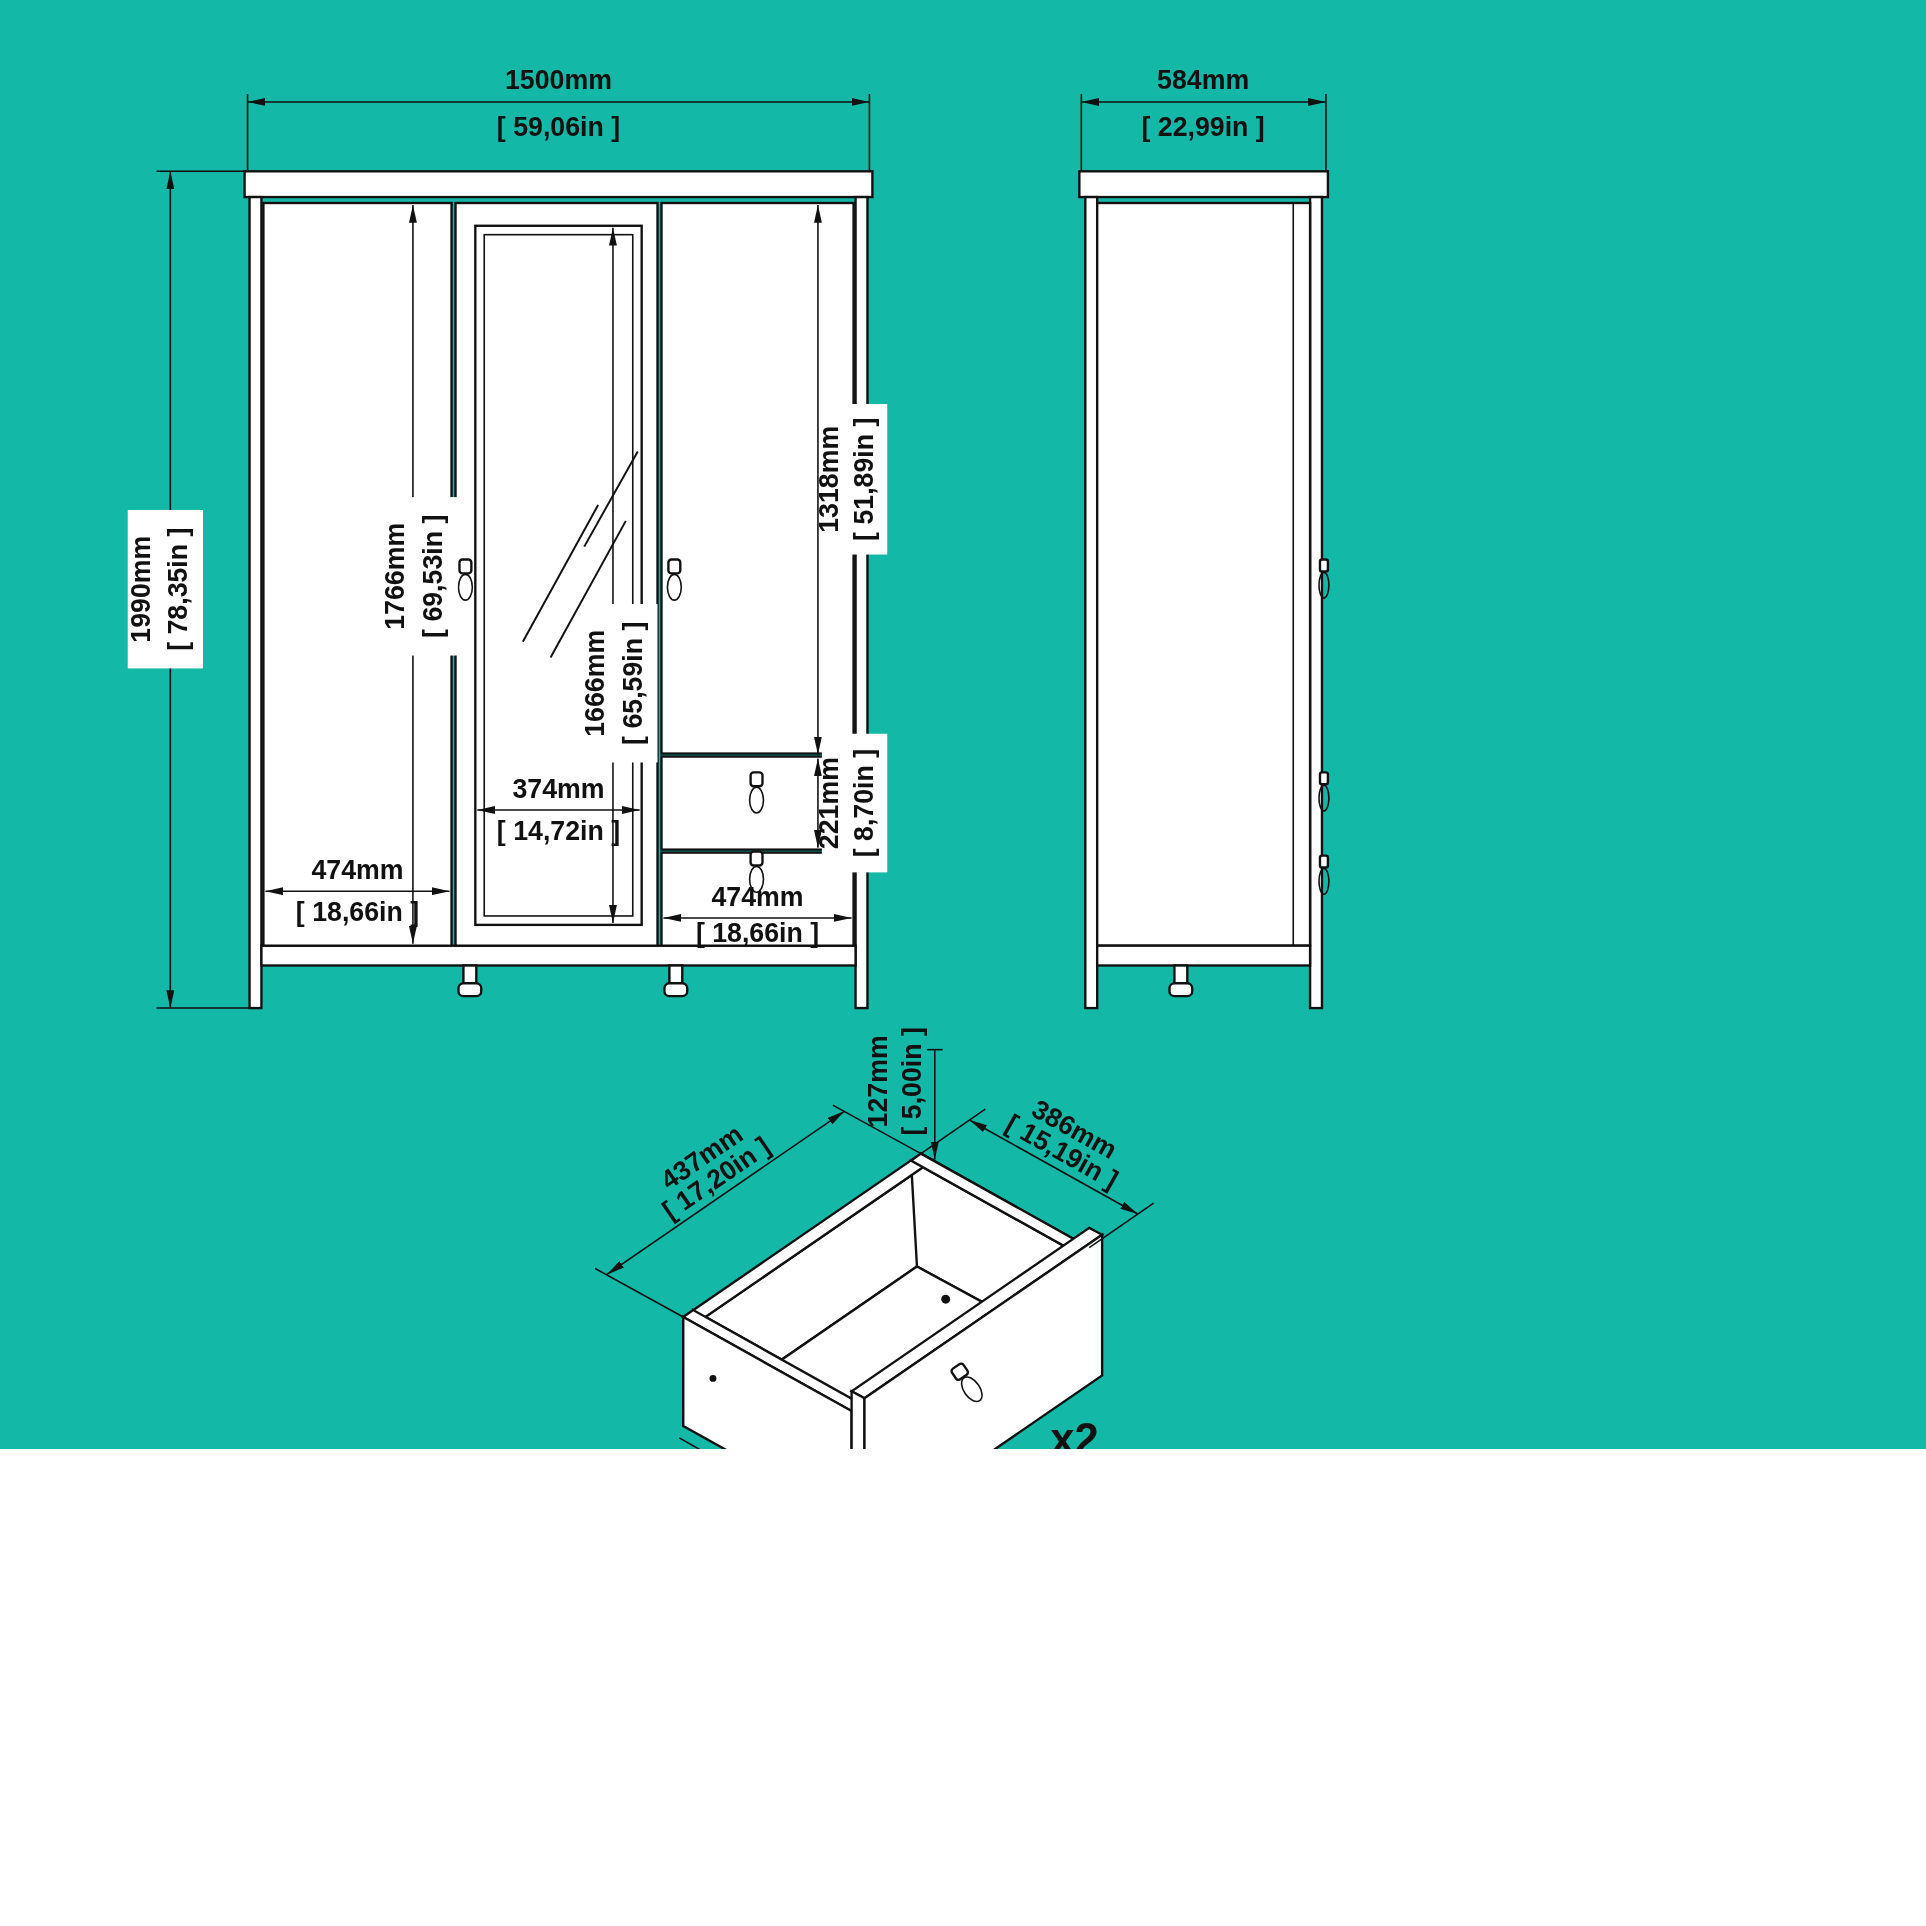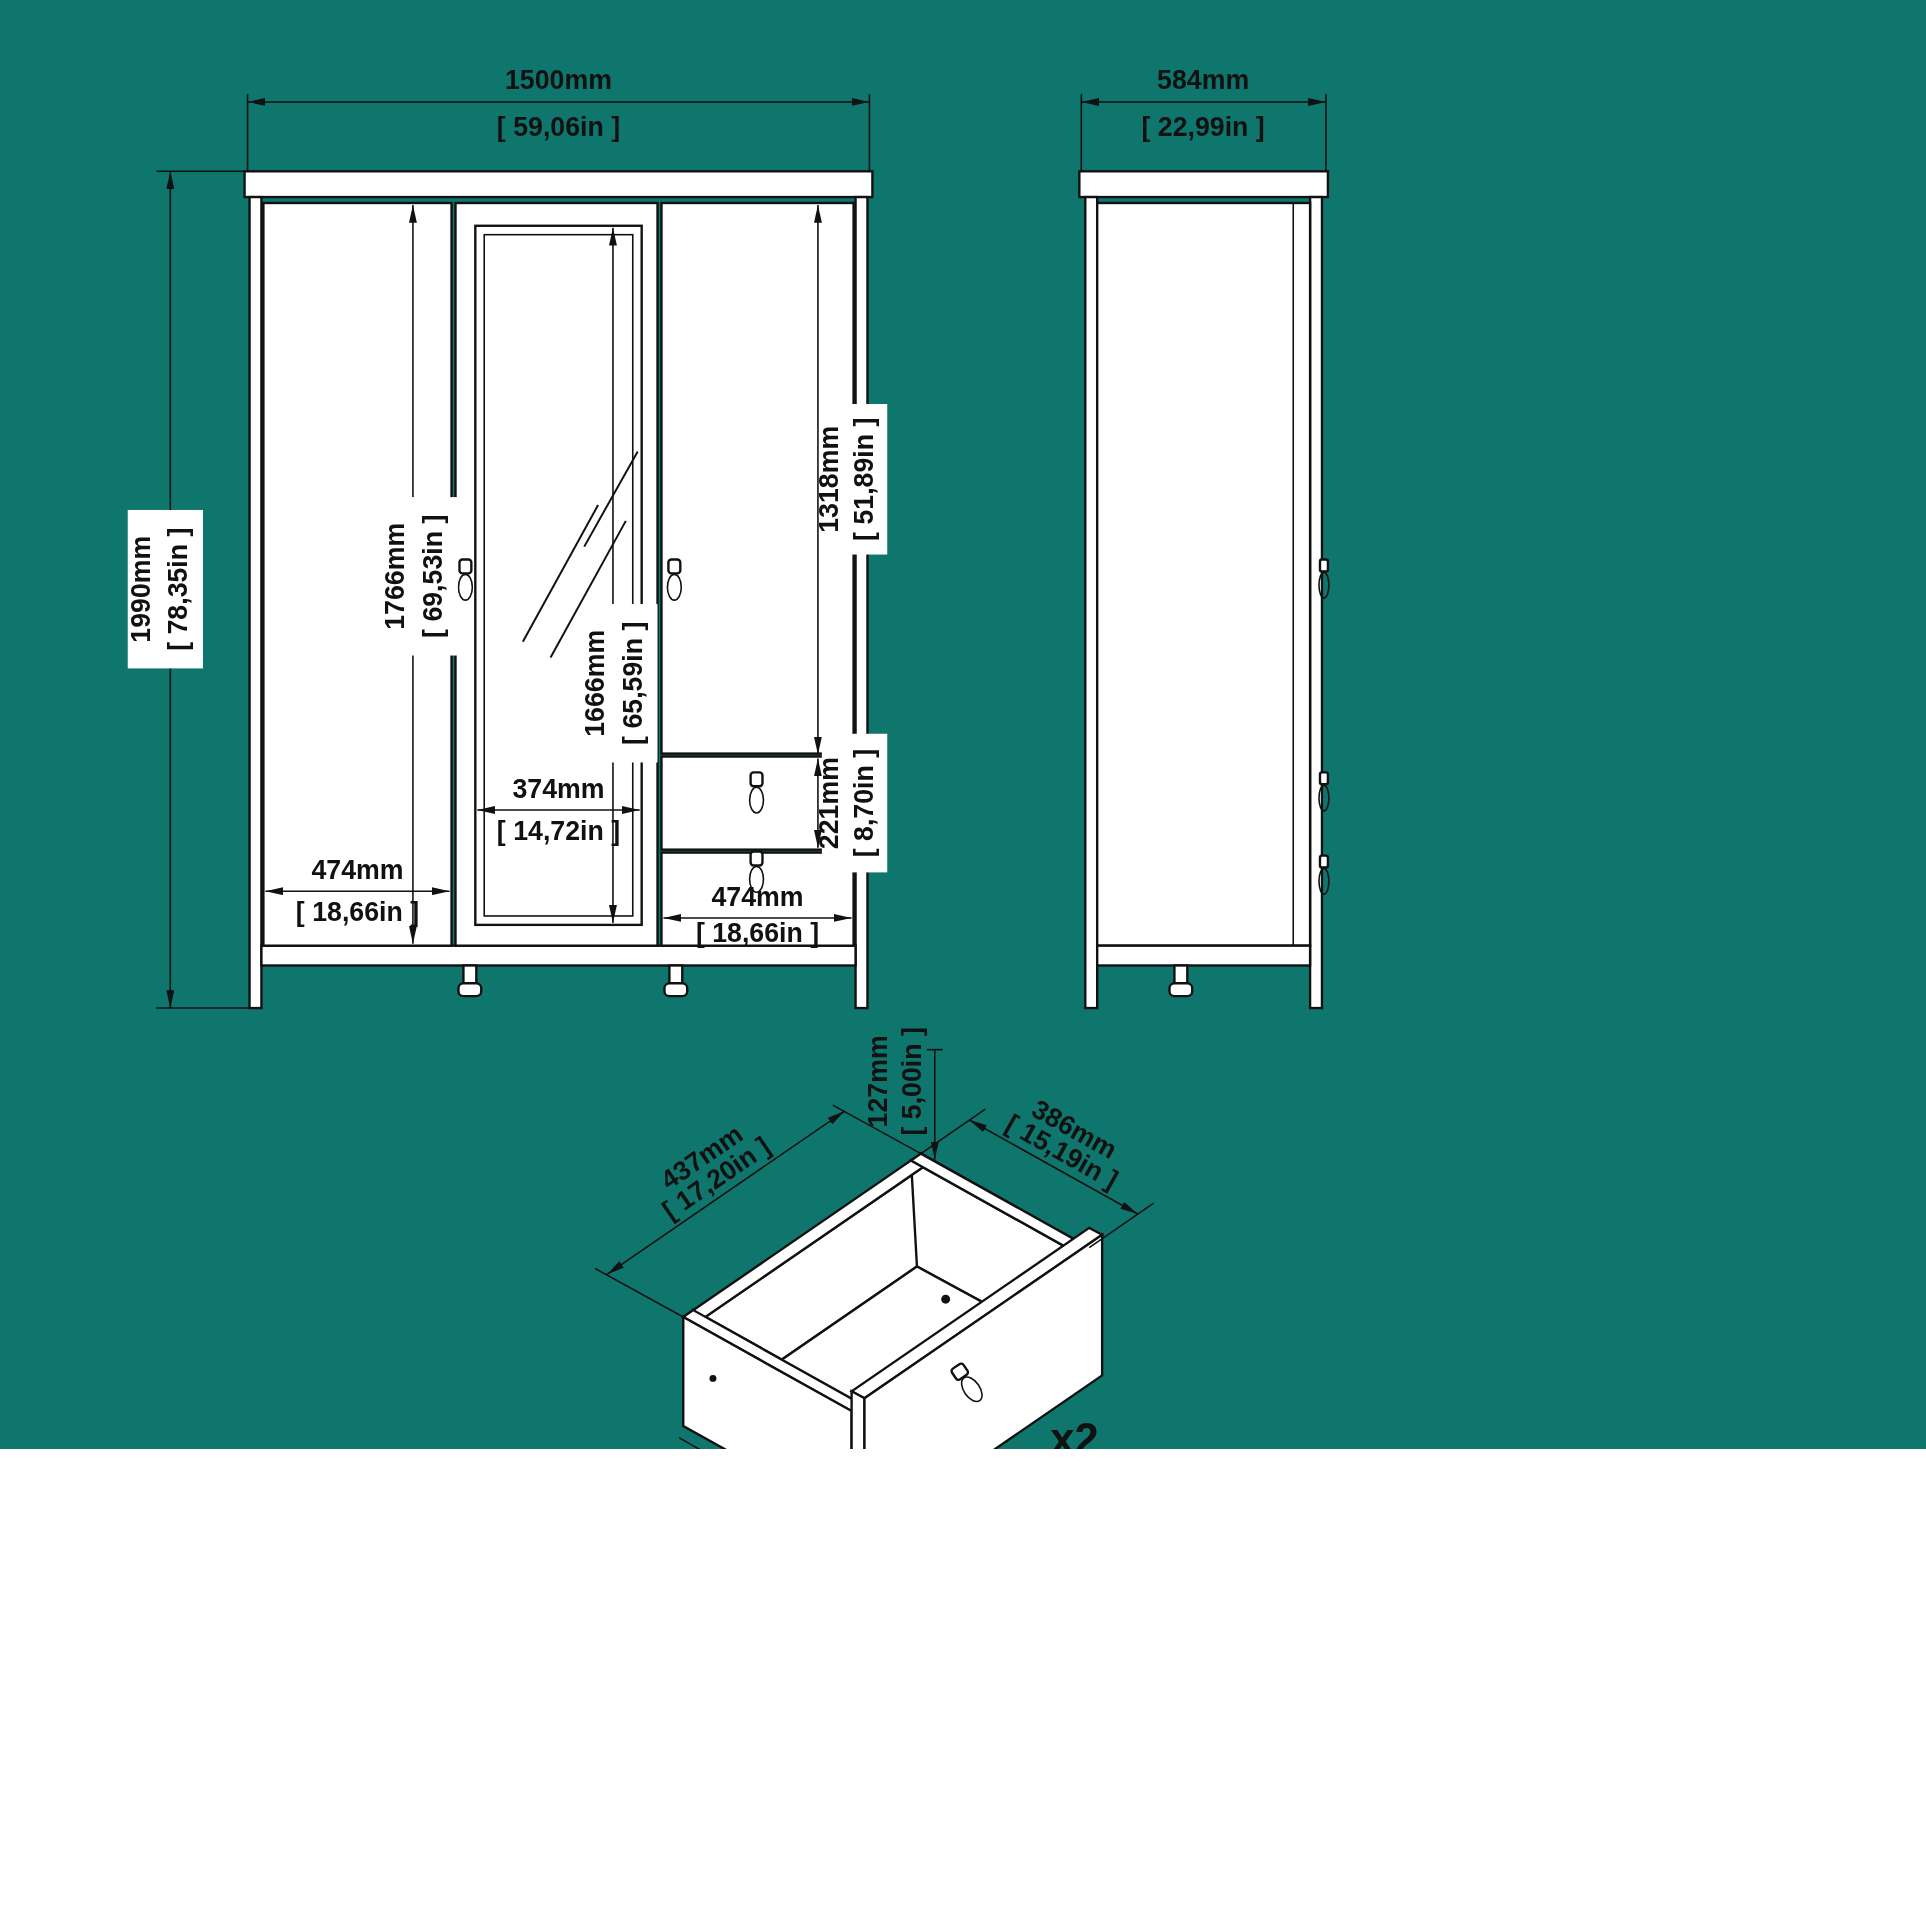--- a/index.html
+++ b/index.html
@@ -1,16 +1,16 @@
 <!DOCTYPE html>
 <html><head>
 <meta charset="utf-8">
 <style>
   html,body{margin:0;padding:0;background:#fff;}
-  .stage{width:1927px;height:1449px;background:#0f766e;position:relative;}
+  .stage{width:1927px;height:1449px;background:#14b8a6;position:relative;}
   svg{display:block;}
   .ol{fill:#ffffff;stroke:#111111;stroke-width:2.4;}
   .thin{fill:none;stroke:#111111;stroke-width:1.6;}
   .dim{fill:none;stroke:#111111;stroke-width:1.6;}
   .glass{fill:none;stroke:#111111;stroke-width:2;}
   .bgbox{fill:#ffffff;stroke:none;}
   .dot{fill:#111111;stroke:none;}
   text{font-family:"Liberation Sans",sans-serif;font-weight:bold;fill:#111111;text-anchor:middle;}
   .t27{font-size:27px;}
   .t44{font-size:44px;}

